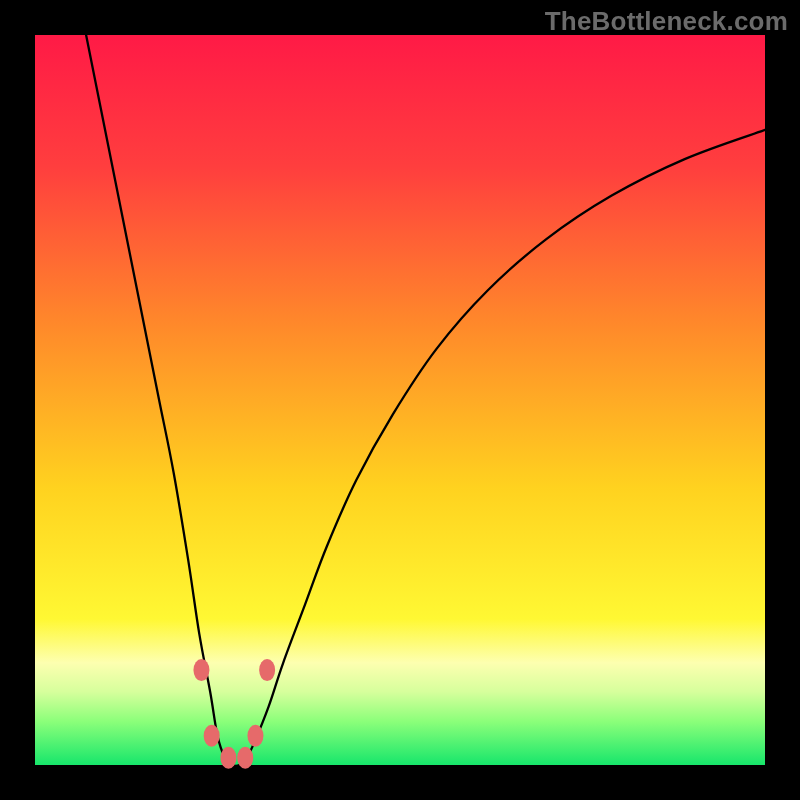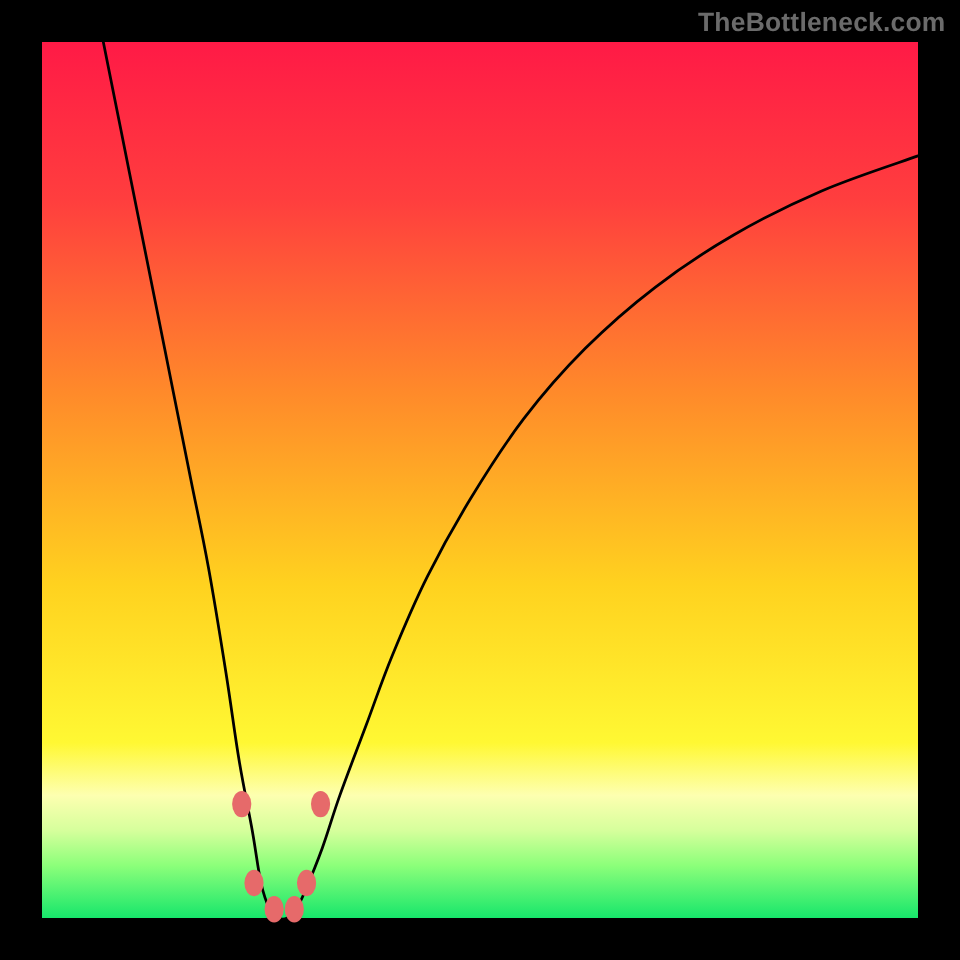--- a/index.html
+++ b/index.html
@@ -24,21 +24,21 @@
     top: 35px;
     width: 730px;
     height: 730px;
     
   }
   .watermark {
     position: absolute;
     top: 6px;
     right: 12px;
     font-family: Arial, Helvetica, sans-serif;
-    font-size: 22px;
+    font-size: 26px;
     font-weight: 600;
     color: #6b6b6b;
     letter-spacing: 0.2px;
     user-select: none;
     margin-left: 44px;
   }
   svg.curve-layer {
     position: absolute;
     left: 0;
     top: 0;

